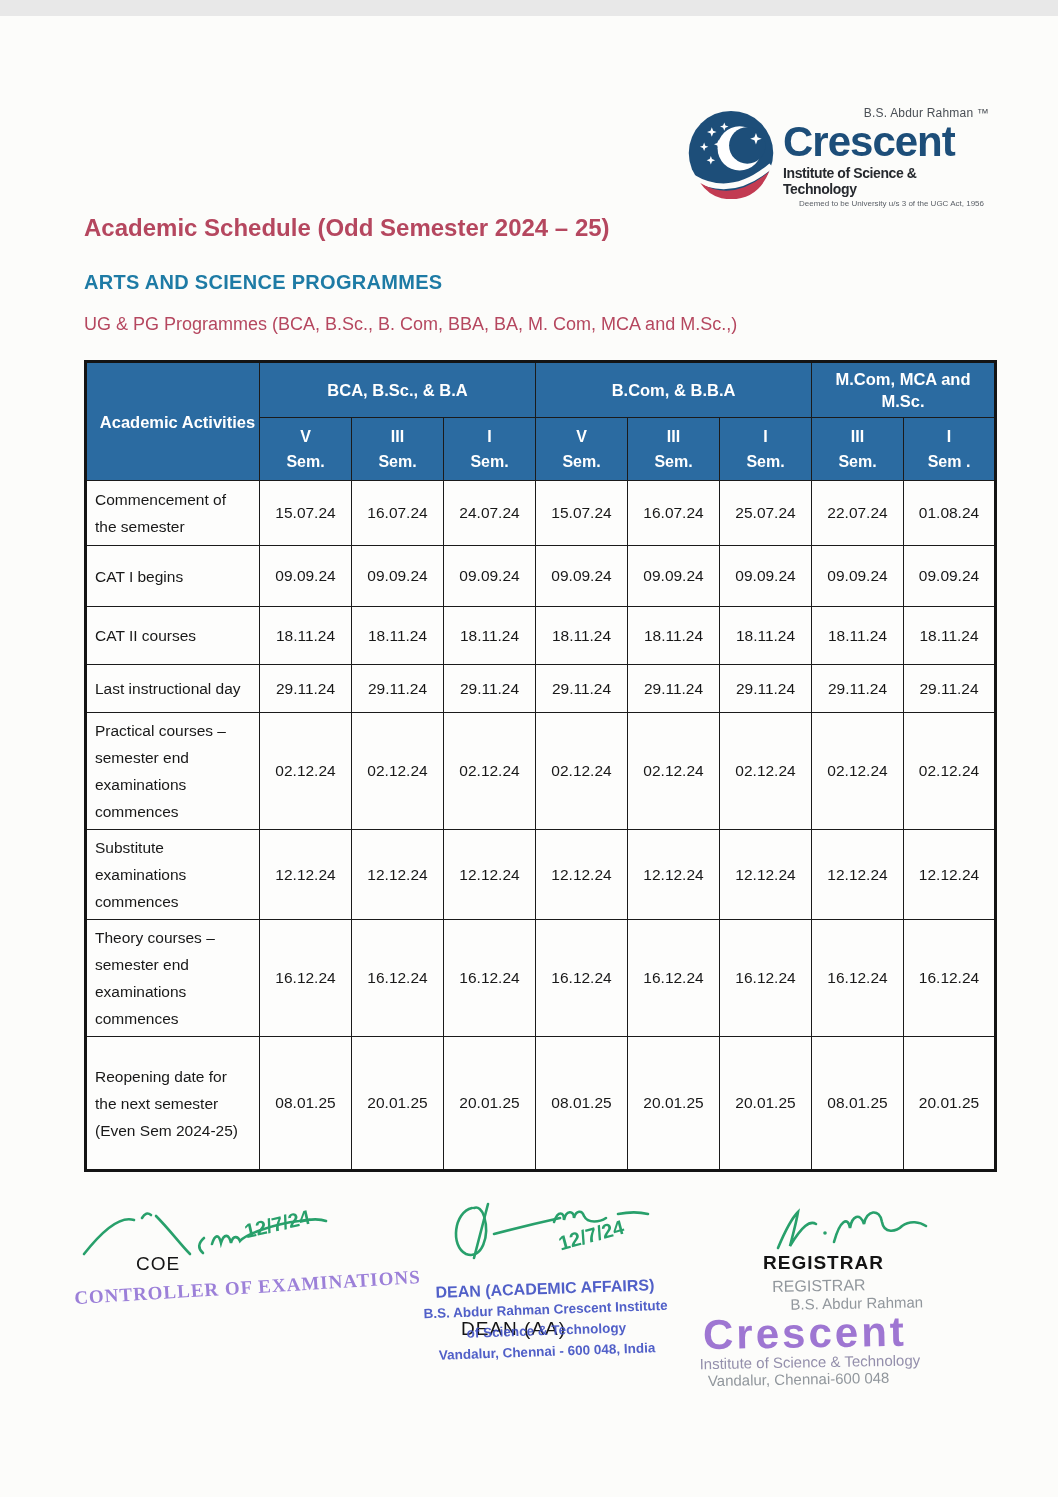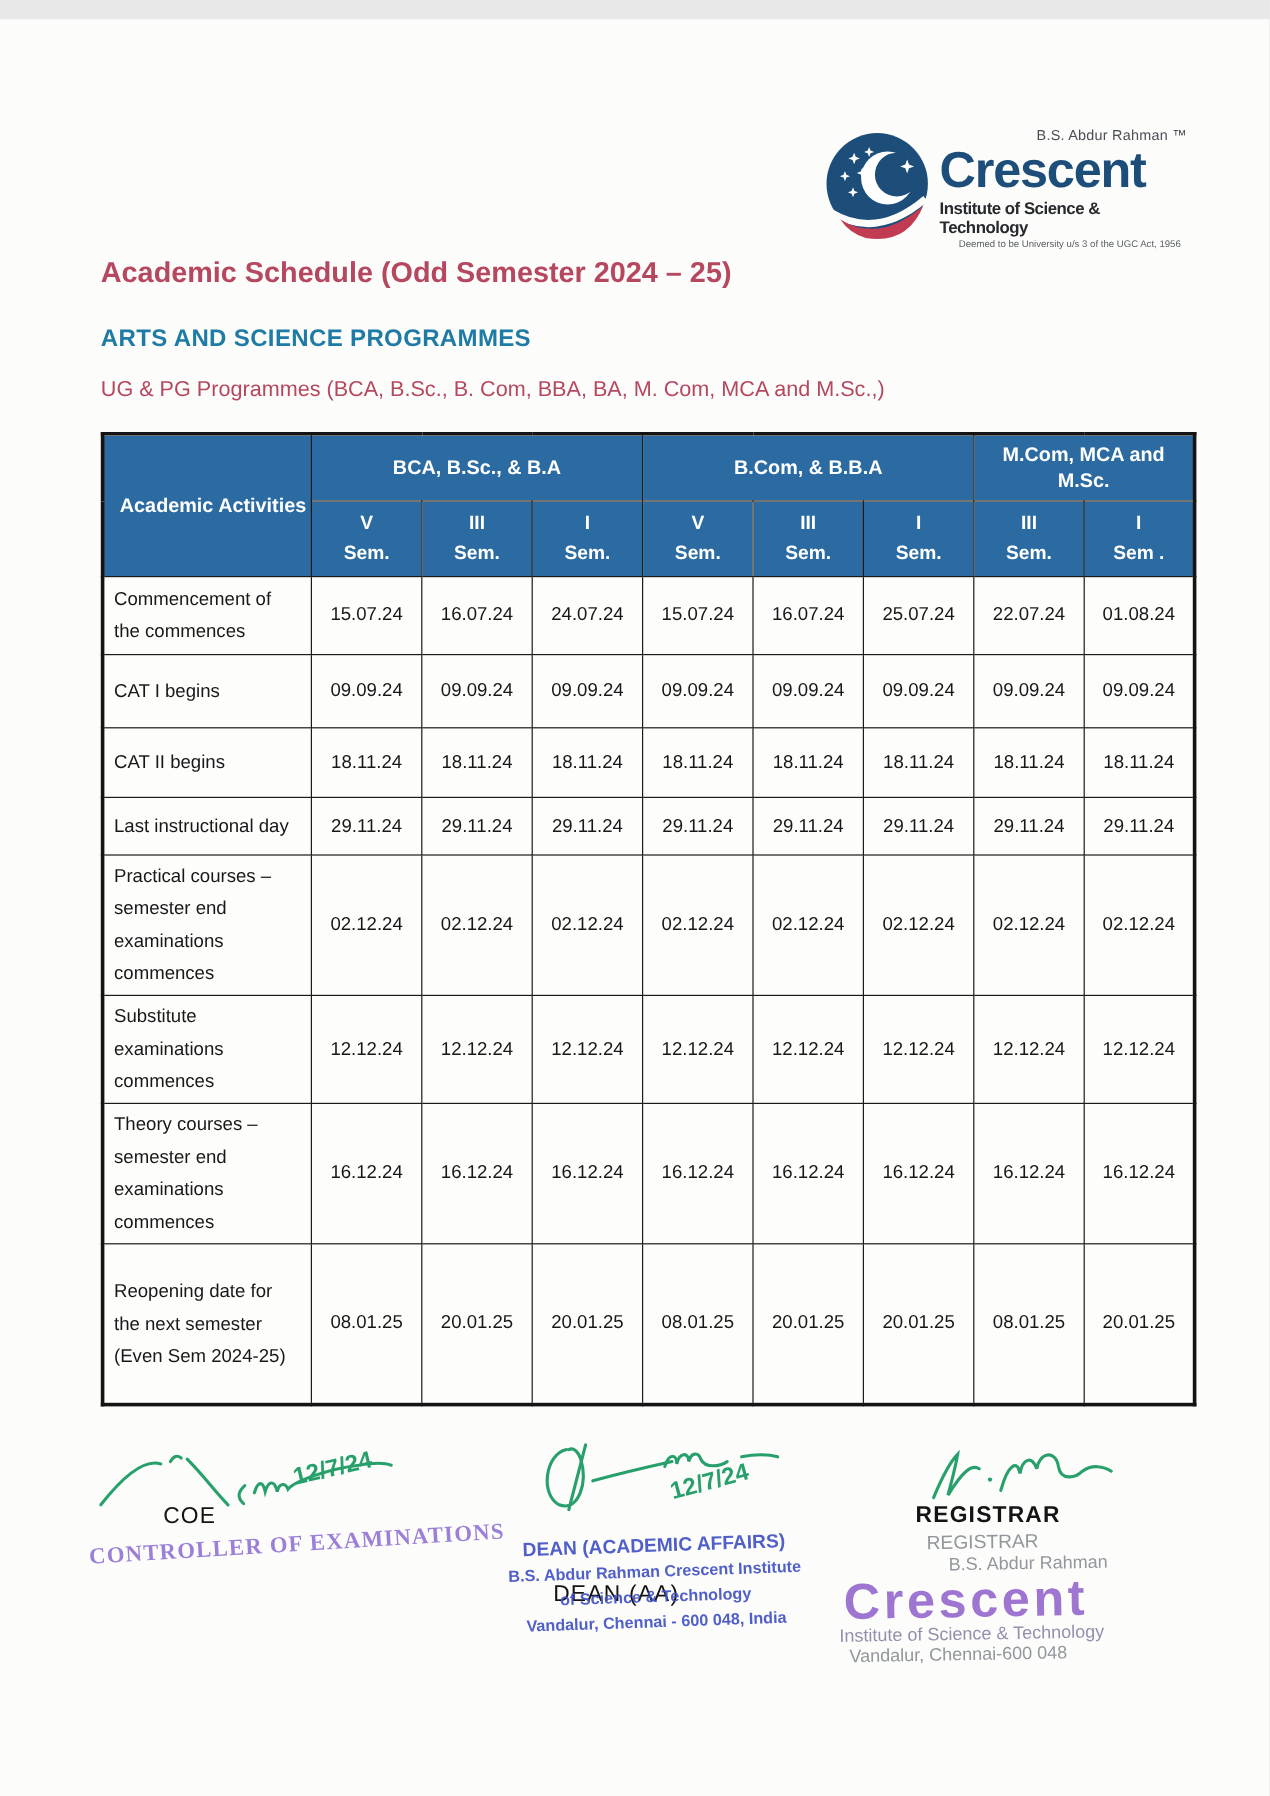--- a/index.html
+++ b/index.html
@@ -147,21 +147,21 @@
               <span>Sem.</span>
             </th>
             <th class="sub">
               <span>I</span>
               <span>Sem .</span>
             </th>
           </tr>
         </thead>
       <tbody>
           <tr style="height: 65px;">
-            <td class="label">Commencement of the commences</td>
+            <td class="label">Commencement of the semester</td>
             <td class="date">15.07.24</td>
             <td class="date">16.07.24</td>
             <td class="date">24.07.24</td>
             <td class="date">15.07.24</td>
             <td class="date">16.07.24</td>
             <td class="date">25.07.24</td>
             <td class="date">22.07.24</td>
             <td class="date">01.08.24</td>
           </tr>
           <tr style="height: 61px;">
@@ -169,21 +169,21 @@
             <td class="date">09.09.24</td>
             <td class="date">09.09.24</td>
             <td class="date">09.09.24</td>
             <td class="date">09.09.24</td>
             <td class="date">09.09.24</td>
             <td class="date">09.09.24</td>
             <td class="date">09.09.24</td>
             <td class="date">09.09.24</td>
           </tr>
           <tr style="height: 58px;">
-            <td class="label">CAT II begins</td>
+            <td class="label">CAT II courses</td>
             <td class="date">18.11.24</td>
             <td class="date">18.11.24</td>
             <td class="date">18.11.24</td>
             <td class="date">18.11.24</td>
             <td class="date">18.11.24</td>
             <td class="date">18.11.24</td>
             <td class="date">18.11.24</td>
             <td class="date">18.11.24</td>
           </tr>
           <tr style="height: 48px;">

